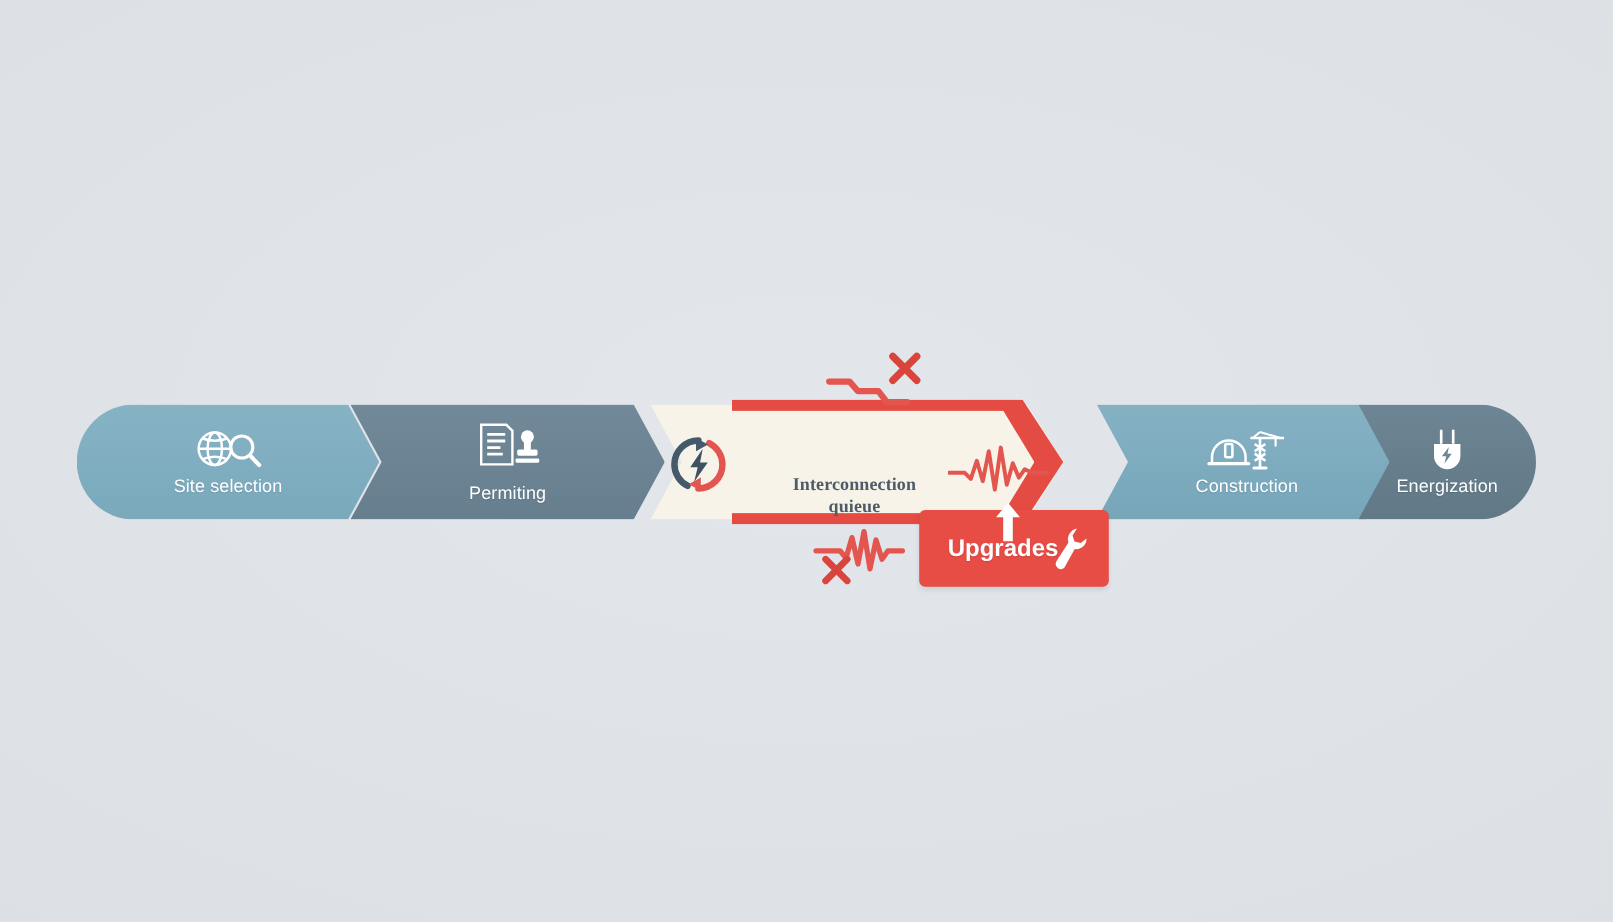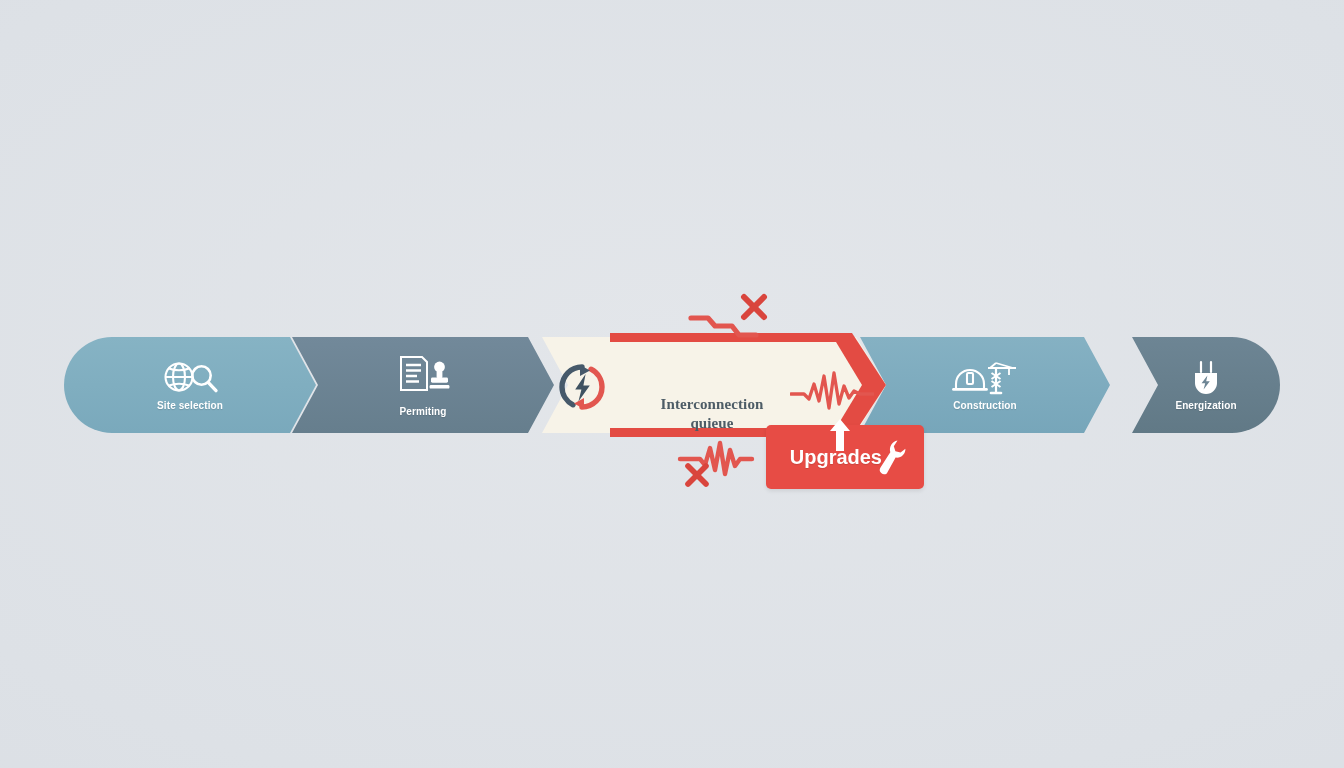--- a/index.html
+++ b/index.html
@@ -29,22 +29,22 @@
     top: 0;
     height: 96px;
     display: flex;
     flex-direction: column;
     align-items: center;
     justify-content: center;
     box-sizing: border-box;
   }
   .seg-label {
     color: #ffffff;
-    font-size: 10px;
-    font-weight: bold;
+    font-size: 15px;
+    font-weight: normal;
     letter-spacing: .1px;
     text-shadow: 0 1px 1px rgba(0,0,0,.13);
     margin-top: 1px;
     white-space: nowrap;
   }
   .seg-icon {
     height: 40px;
     display: flex;
     align-items: center;
     justify-content: center;
@@ -244,21 +244,21 @@
             <circle cx="45.5" cy="13" r="5.4"></circle>
             <rect x="42.6" y="17" width="5.8" height="7" rx="1"></rect>
             <rect x="37" y="23.5" width="17" height="5.2" rx="1.4"></rect>
             <rect x="35.6" y="31" width="19.8" height="3.6" rx="1.2"></rect>
           </g>
         </svg>
       </div>
       <div class="seg-label">Permiting</div>
     </div>
 
-    <div class="seg chev" style="left:796px; width:250px; background:linear-gradient(180deg,#85b1c3 0%,#77a6ba 100%);">
+    <div class="seg chev" style="left:850px; width:250px; background:linear-gradient(180deg,#85b1c3 0%,#77a6ba 100%);">
       <div class="seg-icon">
         <svg width="70" height="40" viewBox="0 0 70 40">
           <g stroke="#ffffff" fill="none" stroke-width="2.1" stroke-linejoin="round">
             <path d="M6 30 V25 A14 14 0 0 1 34 25 V30"></path>
             <line x1="3.5" y1="30.4" x2="36.5" y2="30.4" stroke-width="2.8" stroke-linecap="round"></line>
             <rect x="17" y="14" width="6" height="11" rx="1.2"></rect>
             <line x1="46" y1="9" x2="46" y2="34" stroke-width="2.2"></line>
             <line x1="38" y1="9" x2="66" y2="9" stroke-width="2.2"></line>
             <line x1="46" y1="4" x2="63" y2="9" stroke-width="1.8"></line>
             <line x1="46" y1="4" x2="40" y2="9" stroke-width="1.8"></line>

